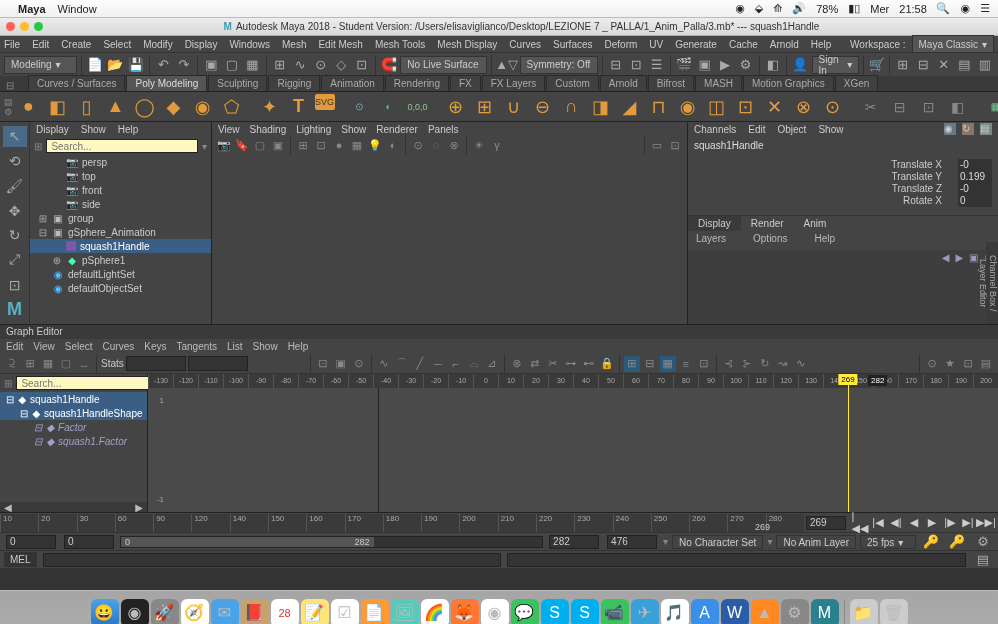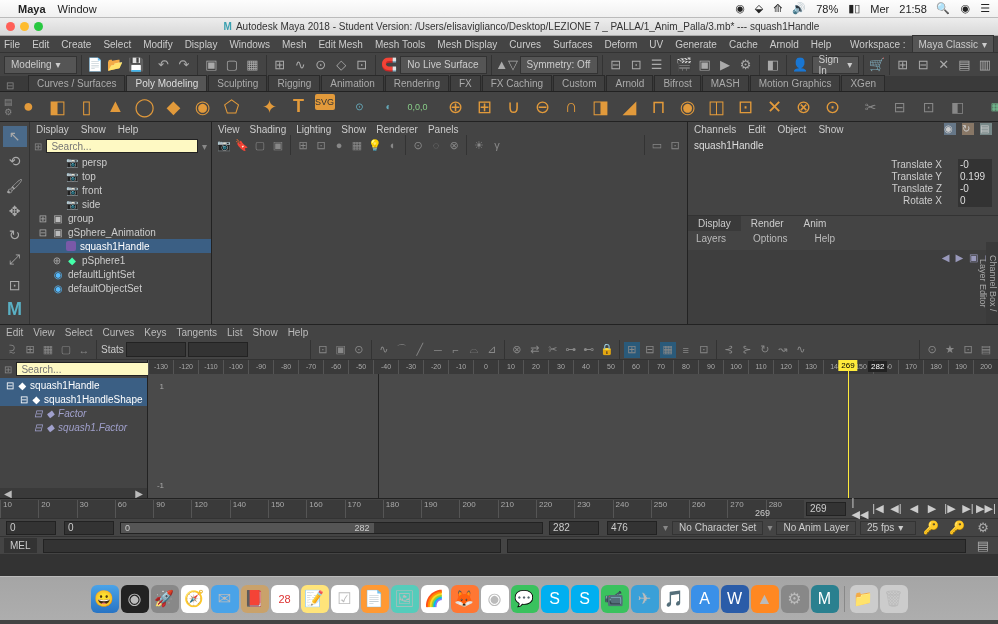--- a/index.html
+++ b/index.html
@@ -112,21 +112,21 @@
 .tl-ticks { position:absolute; top:0; left:0; right:0; height:18px; display:flex; font-size:8px; color:#aaa;}
 .tl-tick { flex:1; border-left:1px solid #555; padding-left:2px; line-height:10px; }
 .tl-current { position:absolute; color:#ccc; font-size:9px; top:8px; }
 .tl-input { width:40px; background:#333; border:1px solid #222; color:#ccc; font-size:10px; padding:1px 3px; margin:0 2px; height:14px; }
 .play-ctrl { display:flex; gap:2px; padding:0 4px; }
 .play-btn { width:16px; height:16px; display:flex; align-items:center; justify-content:center; color:#ccc; font-size:11px; }
 
 .range-row { height:18px; background:#444; display:flex; align-items:center; gap:4px; padding:0 4px; border-top:1px solid #333; font-size:10px; }
 .range-slider { flex:1; height:12px; background:#333; border:1px solid #222; position:relative; }
 .range-thumb { position:absolute; left:0; width:60%; height:100%; background:#555; display:flex; justify-content:space-between; align-items:center; padding:0 4px; font-size:9px; color:#ccc; }
-.range-dd { background:#444; border:1px solid #333; padding:1px 6px; color:#ccc; height:14px; display:flex; align-items:center; gap:4px; }
+.range-dd { background:#444; border:1px solid #333; padding:1px 6px; color:#ccc; height:14px; display:flex; align-items:flex-start; gap:4px; }
 
 .cmd-row { height:18px; background:#444; display:flex; align-items:center; gap:6px; padding:0 4px; border-top:1px solid #333; }
 .cmd-label { background:#333; padding:2px 6px; color:#ccc; font-size:10px; }
 .cmd-input { flex:1; background:#333; border:1px solid #222; height:14px; }
 
 .spacer { height: 22px; background:#333; }
 
 .dock { height:44px; display:flex; align-items:center; justify-content:center; gap:2px; background:linear-gradient(rgba(230,230,230,0.6),rgba(200,200,200,0.8)); border-top:1px solid #bbb; }
 .dock-ico { width:28px; height:28px; border-radius:6px; display:flex; align-items:center; justify-content:center; font-size:16px; background:#ddd; }
 .dock-sep { width:1px; height:26px; background:#888; margin:0 3px; }
@@ -259,21 +259,21 @@
 
 <div class="shelf-tabs">
   <span style="position:absolute; left:6px; color:#888">⊟</span>
   <span class="shelf-tab">Curves / Surfaces</span>
   <span class="shelf-tab active">Poly Modeling</span>
   <span class="shelf-tab">Sculpting</span>
   <span class="shelf-tab">Rigging</span>
   <span class="shelf-tab">Animation</span>
   <span class="shelf-tab">Rendering</span>
   <span class="shelf-tab">FX</span>
-  <span class="shelf-tab">FX Caching</span>
+  <span class="shelf-tab">FX Layers</span>
   <span class="shelf-tab">Custom</span>
   <span class="shelf-tab">Arnold</span>
   <span class="shelf-tab">Bifrost</span>
   <span class="shelf-tab">MASH</span>
   <span class="shelf-tab">Motion Graphics</span>
   <span class="shelf-tab">XGen</span>
 </div>
 
 <div class="shelf-icons">
   <span style="width:22px;color:#888;font-size:9px;text-align:center">▤<br>⚙</span>
@@ -495,20 +495,21 @@
         <span style="color:#99b">▶</span>
         <span style="color:#99b">▣</span>
         <span style="color:#99b">▢</span>
       </div>
     </div>
     <div class="side-tab">Channel Box / Layer Editor</div>
   </div>
 </div>
 
 <div class="graph-editor">
+  <div class="ge-title">Graph Editor</div>
   <div class="ge-menu">
     <span>Edit</span>
     <span>View</span>
     <span>Select</span>
     <span>Curves</span>
     <span>Keys</span>
     <span>Tangents</span>
     <span>List</span>
     <span>Show</span>
     <span>Help</span>

